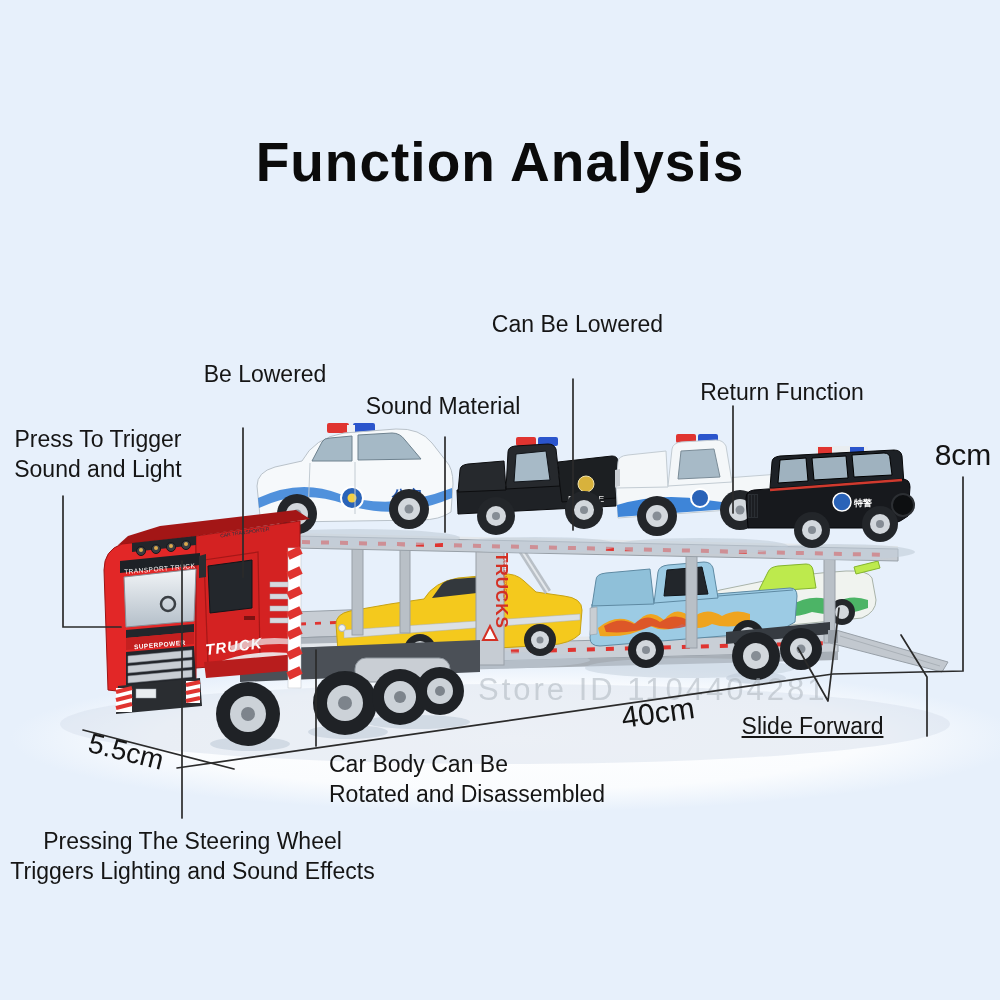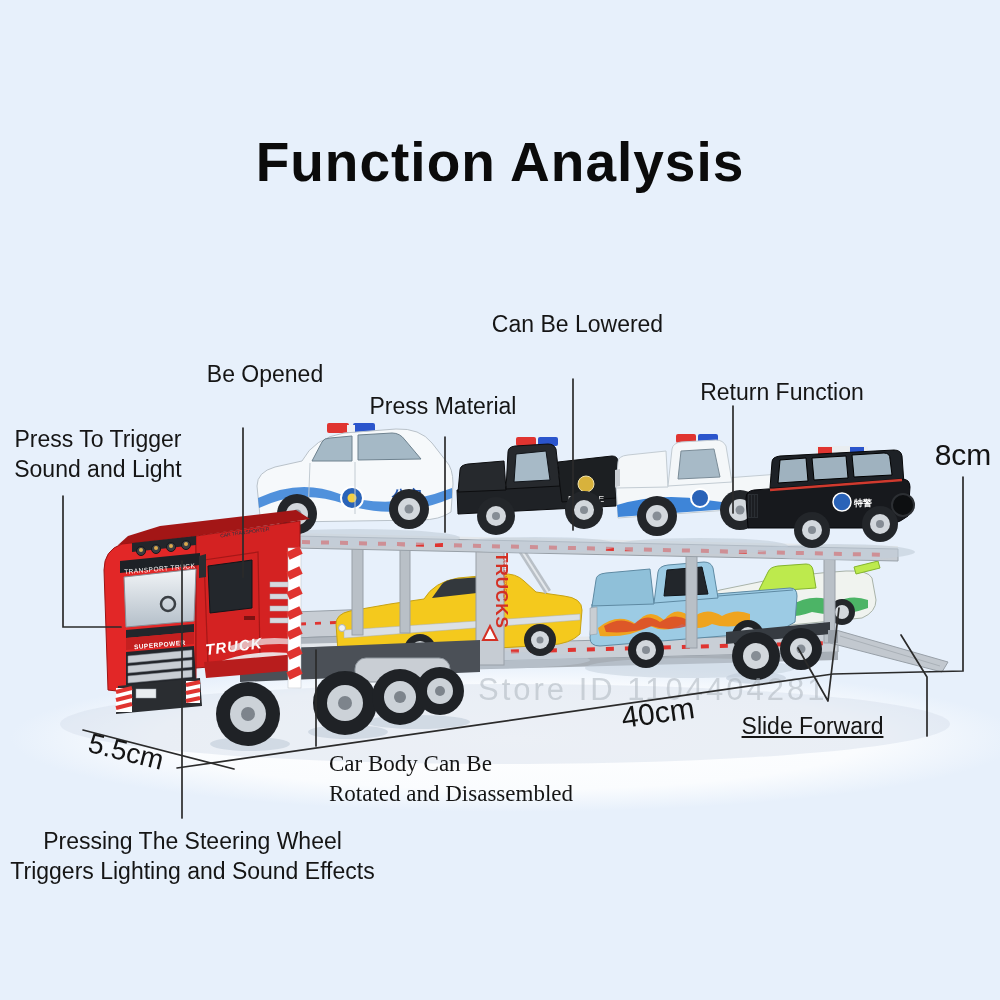--- a/index.html
+++ b/index.html
@@ -9,21 +9,21 @@
     font-family:"Liberation Sans", sans-serif;color:#151515;
   }
   .title{
     position:absolute;left:0;top:104px;width:1000px;text-align:center;
     font-size:55px;font-weight:700;letter-spacing:1px;color:#0b0b0b;margin-top:26px;
   }
   .scene-svg{position:absolute;left:0;top:0;width:1000px;height:1000px;}
   .label{
     position:absolute;text-align:center;font-size:23px;line-height:30px;color:#151515;
   }
-  .label.left{text-align:left;font-family:Liberation Serif, serif;}
+  .label.left{text-align:left;}
   .dim{
     position:absolute;font-size:30px;color:#141414;text-align:center;
   }
   svg text{font-family:"Liberation Sans", sans-serif;}
 </style>
 </head>
 <body>
 
 <div class="stage">
 
@@ -353,25 +353,25 @@
       <path d="M901,635 L927,677 L927,736"></path>
     </g>
   </svg>
 
   <div class="label" style="left:-3px;top:424px;width:202px;">
     <div>Press To Trigger</div>
     <div>Sound and Light</div>
   </div>
 
   <div class="label" style="left:163px;top:359px;width:204px;">
-    <div>Be Opened</div>
+    <div>Be Lowered</div>
   </div>
 
   <div class="label" style="left:353px;top:391px;width:180px;">
-    <div>Press Material</div>
+    <div>Sound Material</div>
   </div>
 
   <div class="label" style="left:475px;top:309px;width:205px;">
     <div>Can Be Lowered</div>
   </div>
 
   <div class="label" style="left:662px;top:377px;width:240px;">
     <div>Return Function</div>
   </div>
 

